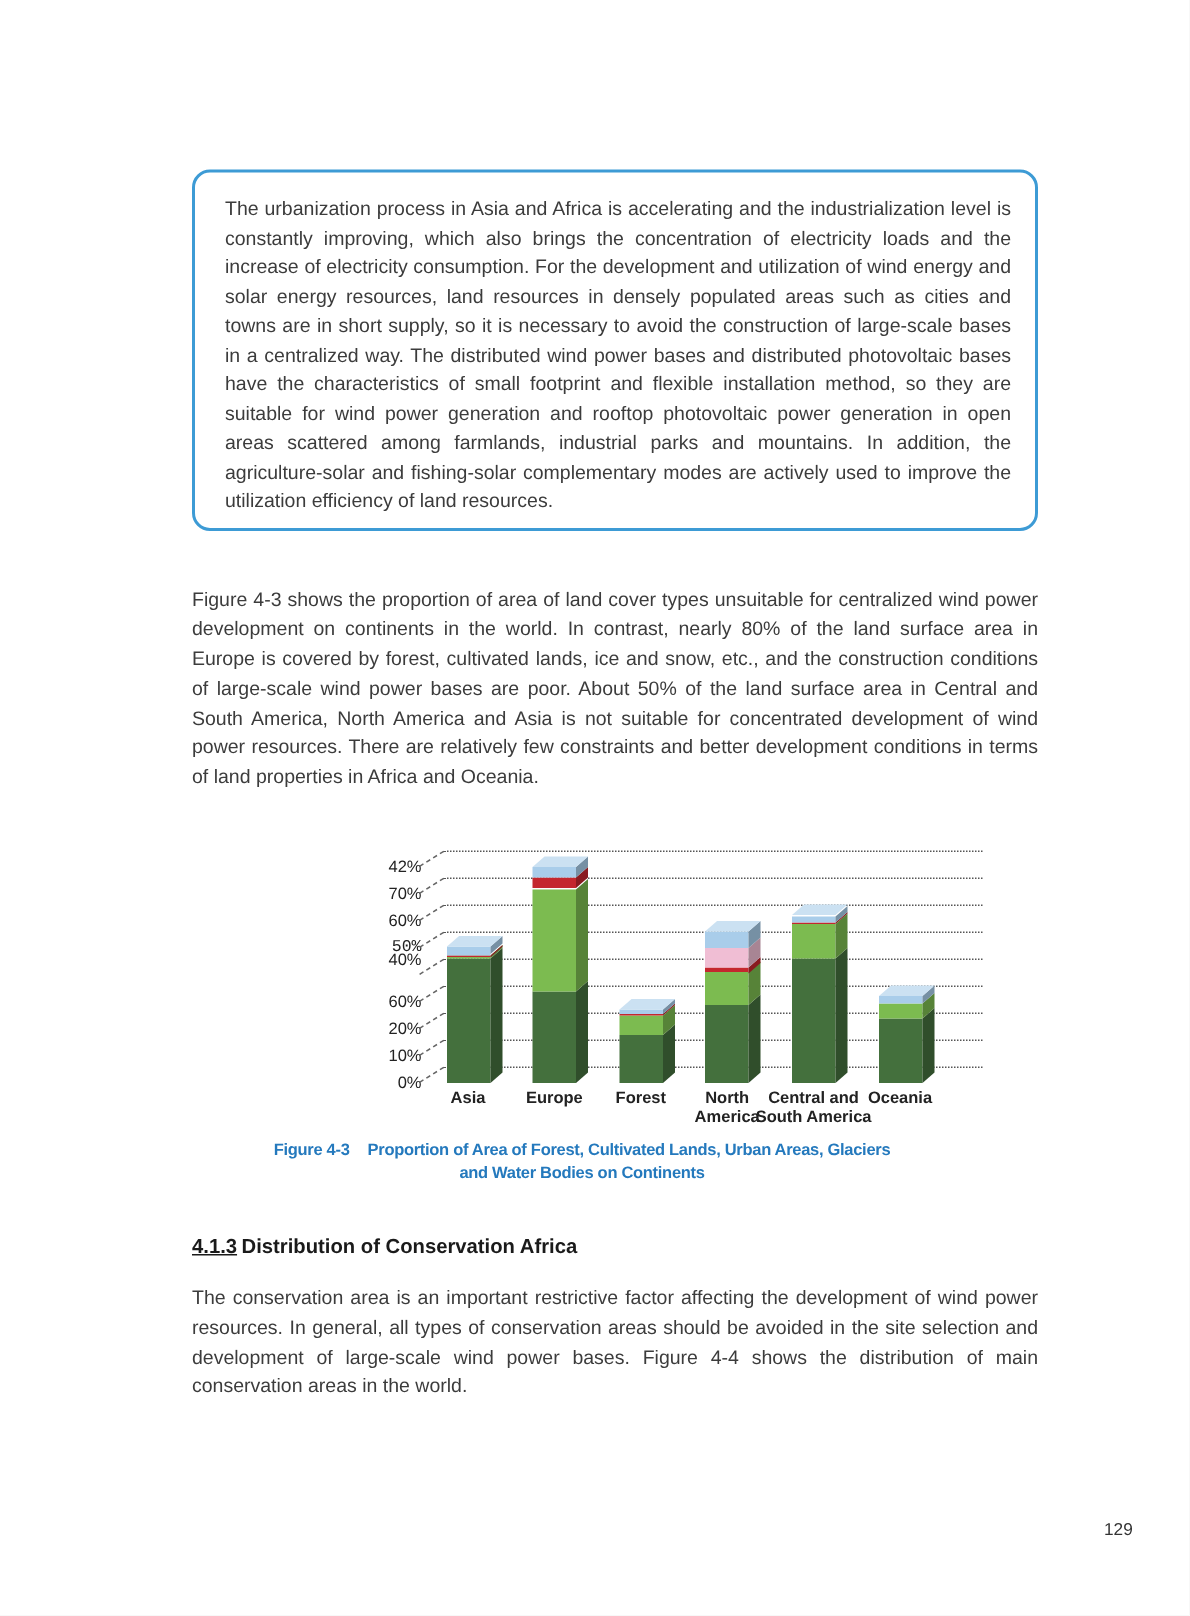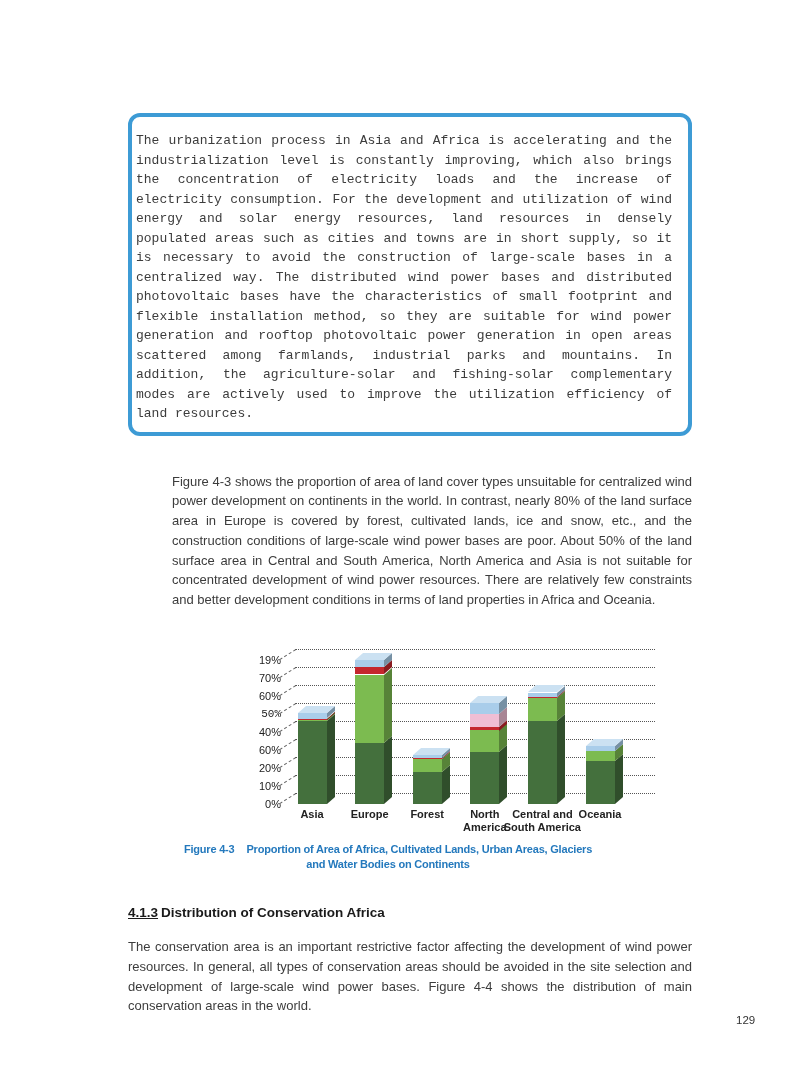--- a/index.html
+++ b/index.html
@@ -1,22 +1,22 @@
 <!DOCTYPE html>
 <html><head>
 <meta charset="utf-8">
 <style>
   html,body{margin:0;padding:0;background:#fff;}
   .page{position:relative;width:793px;height:1077px;background:#ffffff;
         outline:1px solid #e4e4e4;font-family:"Liberation Sans",sans-serif;overflow:hidden;}
   .content{position:absolute;left:128px;top:113px;width:564px;}
-  .callout{border:4px solid #0369a1;border-radius:12px;padding:14px 16px 8px 4px;box-sizing:border-box;font-family:Liberation Mono, monospace;}
+  .callout{border:2px solid #0369a1;border-radius:12px;padding:14px 16px 8px 20px;box-sizing:border-box;}
   .callout-text{margin:0;font-size:13px;line-height:19.5px;color:#3c3c3c;text-align:justify;}
   .body-text{margin:0;font-size:13px;line-height:19.8px;color:#3c3c3c;text-align:justify;}
-  .para1{margin-top:36px;margin-left:44px;}
+  .para1{margin-top:36px;}
   .figure{margin:22px 0 0 0;}
   .chart{position:relative;height:206px;}
   .legend{position:absolute;left:42px;top:84px;}
   .legend-item{display:flex;align-items:center;gap:7px;height:19.4px;font-size:11px;color:#222;}
   .legend-swatch{width:11px;height:11px;display:inline-block;flex:0 0 auto;}
   .plot{position:absolute;left:127px;bottom:34px;width:400px;height:166px;}
   .gridline{position:absolute;left:40px;right:0;height:0;border-top:1px dotted #555;}
   .ytick{position:absolute;left:0;width:26px;text-align:right;font-size:11px;color:#222;line-height:12px;}
   .leader{position:absolute;left:25px;width:19px;height:0;border-top:1px dashed #666;
           transform:rotate(-32deg);transform-origin:left bottom;}
@@ -53,33 +53,33 @@
             <div class="gridline" style="bottom: 28px;"></div>
             <div class="ytick" style="bottom: 12px;">10%</div>
             <div class="leader" style="bottom: 18px;"></div>
             <div class="gridline" style="bottom: 46px;"></div>
             <div class="ytick" style="bottom: 30px;">20%</div>
             <div class="leader" style="bottom: 36px;"></div>
             <div class="gridline" style="bottom: 64px;"></div>
             <div class="ytick" style="bottom: 48px;">60%</div>
             <div class="leader" style="bottom: 54px;"></div>
             <div class="gridline" style="bottom: 82px;"></div>
-            <div class="ytick" style="bottom: 66px;">40%</div>
+            <div class="ytick" style="bottom: 76px;">40%</div>
             <div class="leader" style="bottom: 72px;"></div>
             <div class="gridline" style="bottom: 100px;"></div>
             <div class="ytick" style="bottom: 84px; font-family: Liberation Mono, monospace;">50%</div>
             <div class="leader" style="bottom: 90px;"></div>
             <div class="gridline" style="bottom: 118px;"></div>
             <div class="ytick" style="bottom: 102px;">60%</div>
             <div class="leader" style="bottom: 108px;"></div>
             <div class="gridline" style="bottom: 136px;"></div>
             <div class="ytick" style="bottom: 120px;">70%</div>
             <div class="leader" style="bottom: 126px;"></div>
             <div class="gridline" style="bottom: 154px;"></div>
-            <div class="ytick" style="bottom: 138px;">19%</div>
+            <div class="ytick" style="bottom: 138px;">42%</div>
             <div class="leader" style="bottom: 144px;"></div>
             <div class="bar" style="left: 42.5px; width: 37px; height: 1px;">
               <div class="seg" style="left: 0px; bottom: 0px; width: 29px; height: 82.8px; background: rgb(68, 112, 61);"></div>
               <div class="seg-side" style="left: 29px; bottom: 0px; width: 8px; height: 82.8px; background: rgb(48, 78, 43); transform: skewY(-41deg); transform-origin: left center;"></div>
               <div class="seg" style="left: 0px; bottom: 82.8px; width: 29px; height: 1.8px; background: rgb(124, 187, 80);"></div>
               <div class="seg-side" style="left: 29px; bottom: 82.8px; width: 8px; height: 1.8px; background: rgb(87, 131, 56); transform: skewY(-41deg); transform-origin: left center;"></div>
               <div class="seg" style="left: 0px; bottom: 84.6px; width: 29px; height: 0.9px; background: rgb(196, 39, 46);"></div>
               <div class="seg-side" style="left: 29px; bottom: 84.6px; width: 8px; height: 0.9px; background: rgb(137, 27, 32); transform: skewY(-41deg); transform-origin: left center;"></div>
               <div class="seg" style="left: 0px; bottom: 85.5px; width: 29px; height: 5.4px; background: rgb(169, 205, 234);"></div>
               <div class="seg-side" style="left: 29px; bottom: 85.5px; width: 8px; height: 5.4px; background: rgb(118, 144, 164); transform: skewY(-41deg); transform-origin: left center;"></div>
@@ -158,21 +158,21 @@
             <div class="xlabel" style="left: 239.4px;">
               <div>Central and</div>
               <div>South America</div>
             </div>
             <div class="xlabel" style="left: 297px;">
               <div>Oceania</div>
             </div>
           </div>
       </div>
       <figcaption class="caption" style="color: rgb(36, 121, 189);">
-        <span class="cap-label">Figure 4-3</span><span>Proportion of Area of Africa, Cultivated Lands, Urban Areas, Glaciers</span><br>
+        <span class="cap-label">Figure 4-3</span><span>Proportion of Area of Forest, Cultivated Lands, Urban Areas, Glaciers</span><br>
         <span>and Water Bodies on Continents</span>
       </figcaption>
     </figure>
 
     <h2 class="heading">
       <span class="sec-num">4.1.3</span><span>Distribution of Conservation Africa</span>
     </h2>
 
     <p class="body-text para2">The conservation area is an important restrictive factor affecting the development of wind power resources. In general, all types of conservation areas should be avoided in the site selection and development of large-scale wind power bases. Figure 4-4 shows the distribution of main conservation areas in the world.</p>
   </div>

